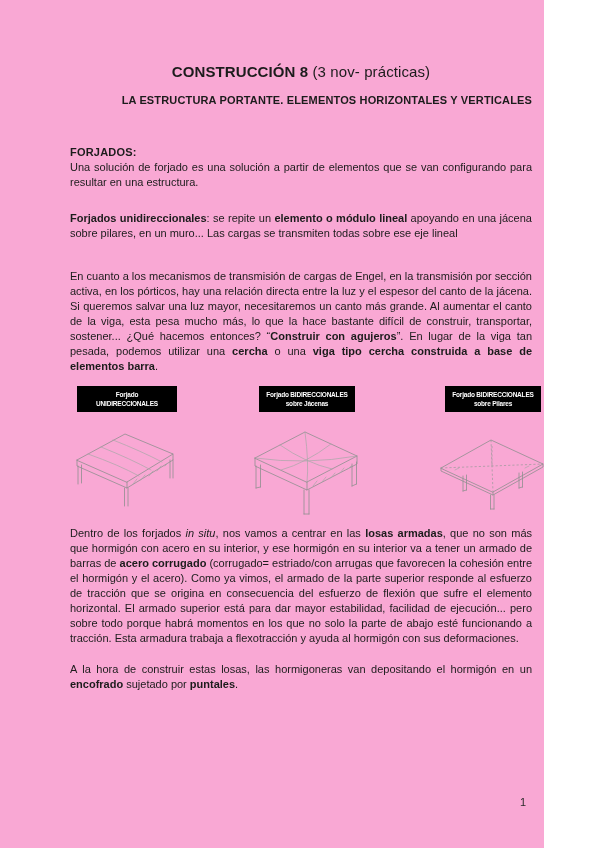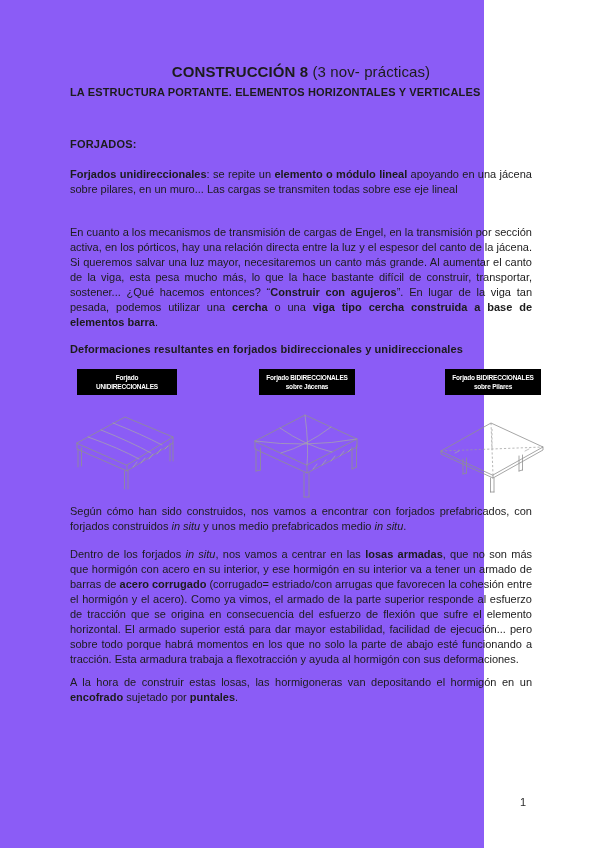--- a/index.html
+++ b/index.html
@@ -3,46 +3,46 @@
 <meta charset="utf-8">
 <style>
   html,body{margin:0;padding:0;}
   body{
     width:600px;height:848px;background:#ffffff;
     font-family:"Liberation Sans", sans-serif;
     color:#1c1c1c;
     position:relative;
     overflow:hidden;
   }
-  .page{position:absolute;left:0;top:0;width:484px;height:848px;background:#8b5cf6;}
+  .page{position:absolute;left:0;top:0;width:544px;height:848px;background:#f9a8d4;}
   .content{
     position:absolute;left:70px;top:63px;width:462px;
     font-size:11px;line-height:15px;
   }
   .title{
     text-align:center;font-size:15px;line-height:18px;font-weight:normal;
     letter-spacing:0.1px;
   }
   .title b{font-weight:bold;}
   .subtitle{
-    text-align:left;font-weight:bold;font-size:11px;line-height:15px;
-    margin-top:4px;letter-spacing:0.15px;
+    text-align:right;font-weight:bold;font-size:11px;line-height:15px;
+    margin-top:12px;letter-spacing:0.15px;
   }
   .h-forjados{
     margin-top:37px;font-weight:bold;
     letter-spacing:0.2px;
   }
   .para{text-align:justify;}
   .p1{margin-top:0;}
-  .p2{margin-top:15px;}
+  .p2{margin-top:21px;}
   .p3{margin-top:28px;}
   .h-deform{margin-top:12px;font-weight:bold;letter-spacing:0.1px;}
   .p4{margin-top:8px;}
   .p5{margin-top:13px;}
-  .p6{margin-top:8px;}
+  .p6{margin-top:16px;}
   .para b{font-weight:bold;}
   .para i{font-style:italic;}
 
   .figrow{position:relative;height:127px;margin-top:12px;}
   .figcol{
     position:absolute;top:0;width:130px;
     display:flex;flex-direction:column;align-items:center;
   }
   .figcol.c1{left:-8px;}
   .figcol.c2{left:172px;}
@@ -71,24 +71,24 @@
 <body>
 
 <div class="page">
   <div class="content">
 
     <div class="title"><b>CONSTRUCCIÓN 8</b><span> (3 nov- prácticas)</span></div>
     <div class="subtitle">LA ESTRUCTURA PORTANTE. ELEMENTOS HORIZONTALES Y VERTICALES</div>
 
     <div class="h-forjados">FORJADOS:</div>
 
+    <div class="para p1"><span>Una solución de forjado es una solución a partir de elementos que se van configurando para resultar en una estructura.</span></div>
     <div class="para p2"><b>Forjados unidireccionales</b><span>: se repite un </span><b>elemento o módulo lineal</b><span> apoyando en una jácena sobre pilares, en un muro... Las cargas se transmiten todas sobre ese eje lineal</span></div>
     <div class="para p3"><span>En cuanto a los mecanismos de transmisión de cargas de Engel, en la transmisión por sección activa, en los pórticos, hay una relación directa entre la luz y el espesor del canto de la jácena. Si queremos salvar una luz mayor, necesitaremos un canto más grande. Al aumentar el canto de la viga, esta pesa mucho más, lo que la hace bastante difícil de construir, transportar, sostener... ¿Qué hacemos entonces? “</span><b>Construir con agujeros</b><span>”. En lugar de la viga tan pesada, podemos utilizar una </span><b>cercha</b><span> o una </span><b>viga tipo cercha construida a base de elementos barra</b><span>.</span></div>
 
-    <div class="h-deform">Deformaciones resultantes en forjados bidireccionales y unidireccionales</div>
 
     <div class="figrow">
 
       <div class="figcol c1">
         <div class="figcap">
           <div>Forjado</div>
           <div>UNIDIRECCIONALES</div>
         </div>
         <div class="figdraw">
           <svg width="120" height="92" viewBox="0 0 120 92">
@@ -144,20 +144,19 @@
             <path class="sk" d="M30,58 L30,73 M33.5,57 L33.5,72 M30,73 L33.5,72"></path>
             <path class="sk" d="M86,55 L86,70 M89.5,54 L89.5,69 M86,70 L89.5,69"></path>
             <path class="sk" d="M57.5,77 L57.5,91 M61,77 L61,91 M57.5,91 L61,91"></path>
             <path class="sk-light" d="M22,52 L26,50 M92,50 L96,48"></path>
           </svg>
         </div>
       </div>
 
     </div>
 
-    <div class="para p4"><span>Según cómo han sido construidos, nos vamos a encontrar con forjados prefabricados, con forjados construidos </span><i>in situ</i><span> y unos medio prefabricados medio </span><i>in situ</i><span>.</span></div>
     <div class="para p5"><span>Dentro de los forjados </span><i>in situ</i><span>, nos vamos a centrar en las </span><b>losas armadas</b><span>, que no son más que hormigón con acero en su interior, y ese hormigón en su interior va a tener un armado de barras de </span><b>acero corrugado</b><span> (corrugado= estriado/con arrugas que favorecen la cohesión entre el hormigón y el acero). Como ya vimos, el armado de la parte superior responde al esfuerzo de tracción que se origina en consecuencia del esfuerzo de flexión que sufre el elemento horizontal. El armado superior está para dar mayor estabilidad, facilidad de ejecución... pero sobre todo porque habrá momentos en los que no solo la parte de abajo esté funcionando a tracción. Esta armadura trabaja a flexotracción y ayuda al hormigón con sus deformaciones.</span></div>
     <div class="para p6"><span>A la hora de construir estas losas, las hormigoneras van depositando el hormigón en un </span><b>encofrado</b><span> sujetado por </span><b>puntales</b><span>.</span></div>
 
   </div>
 
   <div class="pagenum">1</div>
 </div>
 
 </body></html>

